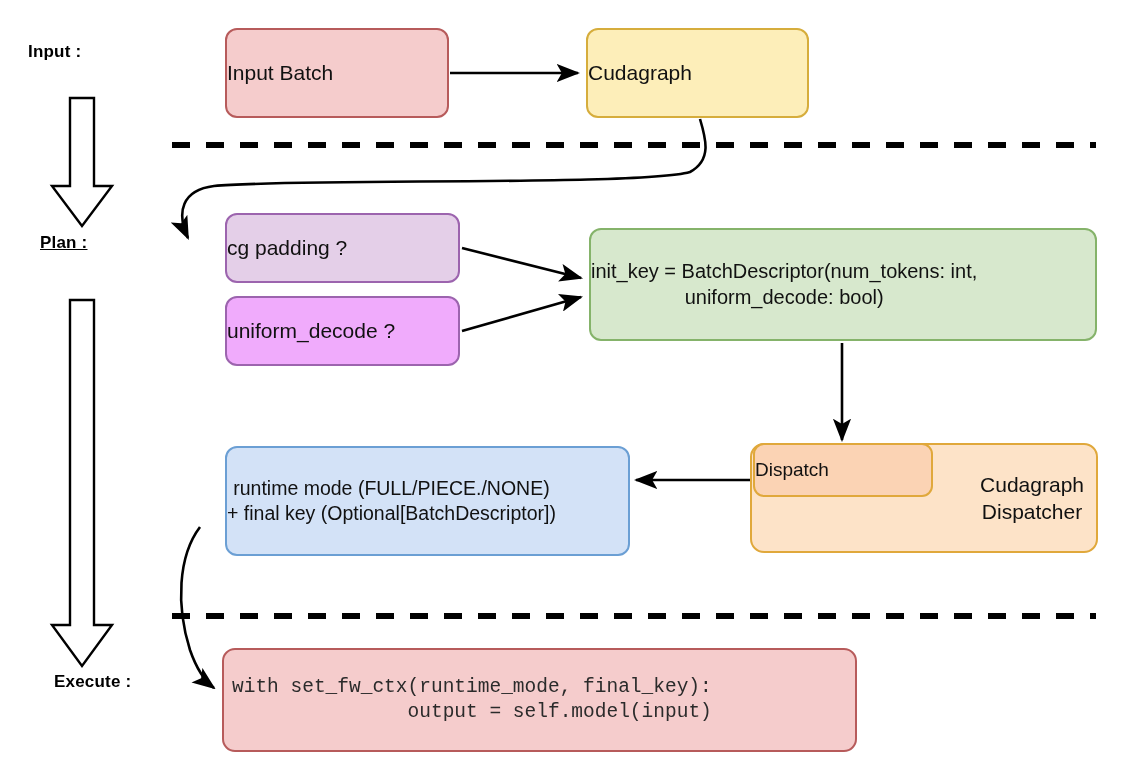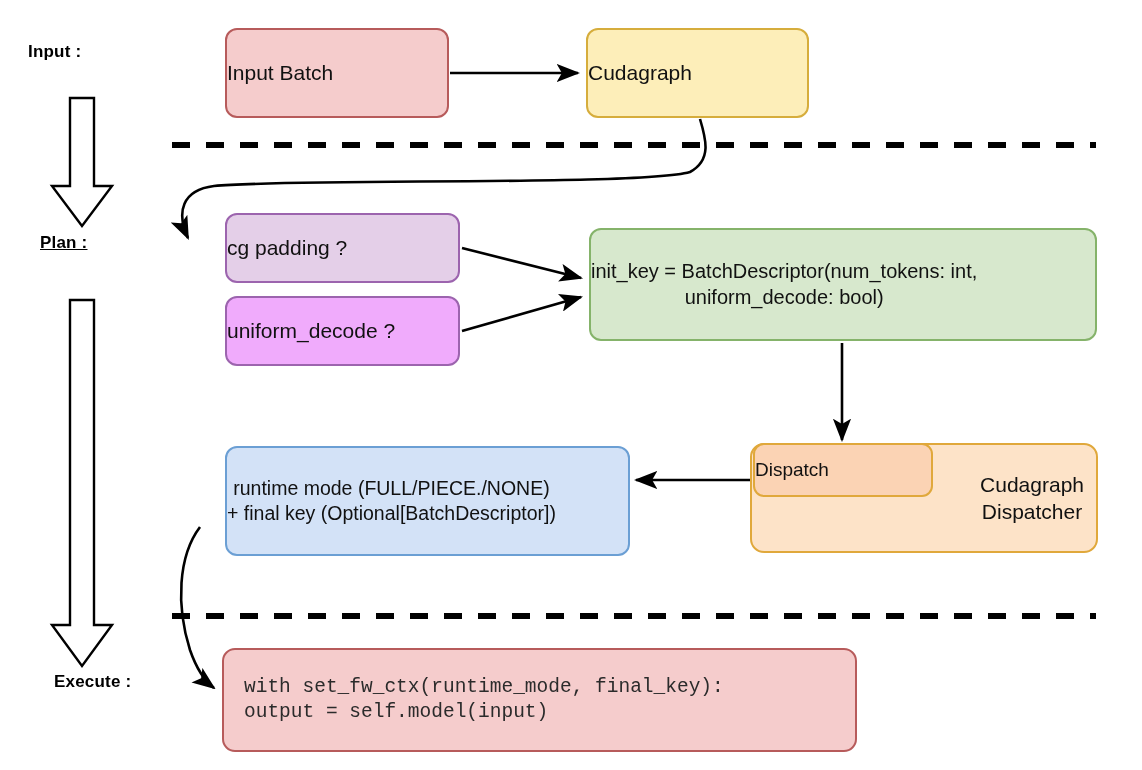--- a/index.html
+++ b/index.html
@@ -83,22 +83,22 @@
     left: 753px; top: 443px; width: 180px; height: 54px;
     background: #fbd3b4; border-color: #e0a83b; font-size: 19px;
     border-radius: 11px;
   }
   #node-code {
     left: 222px; top: 648px; width: 635px; height: 104px;
     background: #f5cccc; border-color: #b75b5b;
     font-family: "Liberation Mono", monospace;
     font-size: 19.5px;
     justify-content: flex-start;
-    text-align: left;
-    padding-left: 20px;
+    text-align: right;
+    padding-left: 8px;
     color: #2b2b2b;
     border-radius: 13px;
   }
   #node-cudagraph-dispatcher .label-wrap { line-height: 1.3; }
 
   #label-input   { left: 28px;  top: 42px; }
   #label-plan    { left: 40px;  top: 233px; text-decoration: underline; }
   #label-execute { left: 8px;   top: 672px; margin-left: 46px; }
 </style>
 </head>

